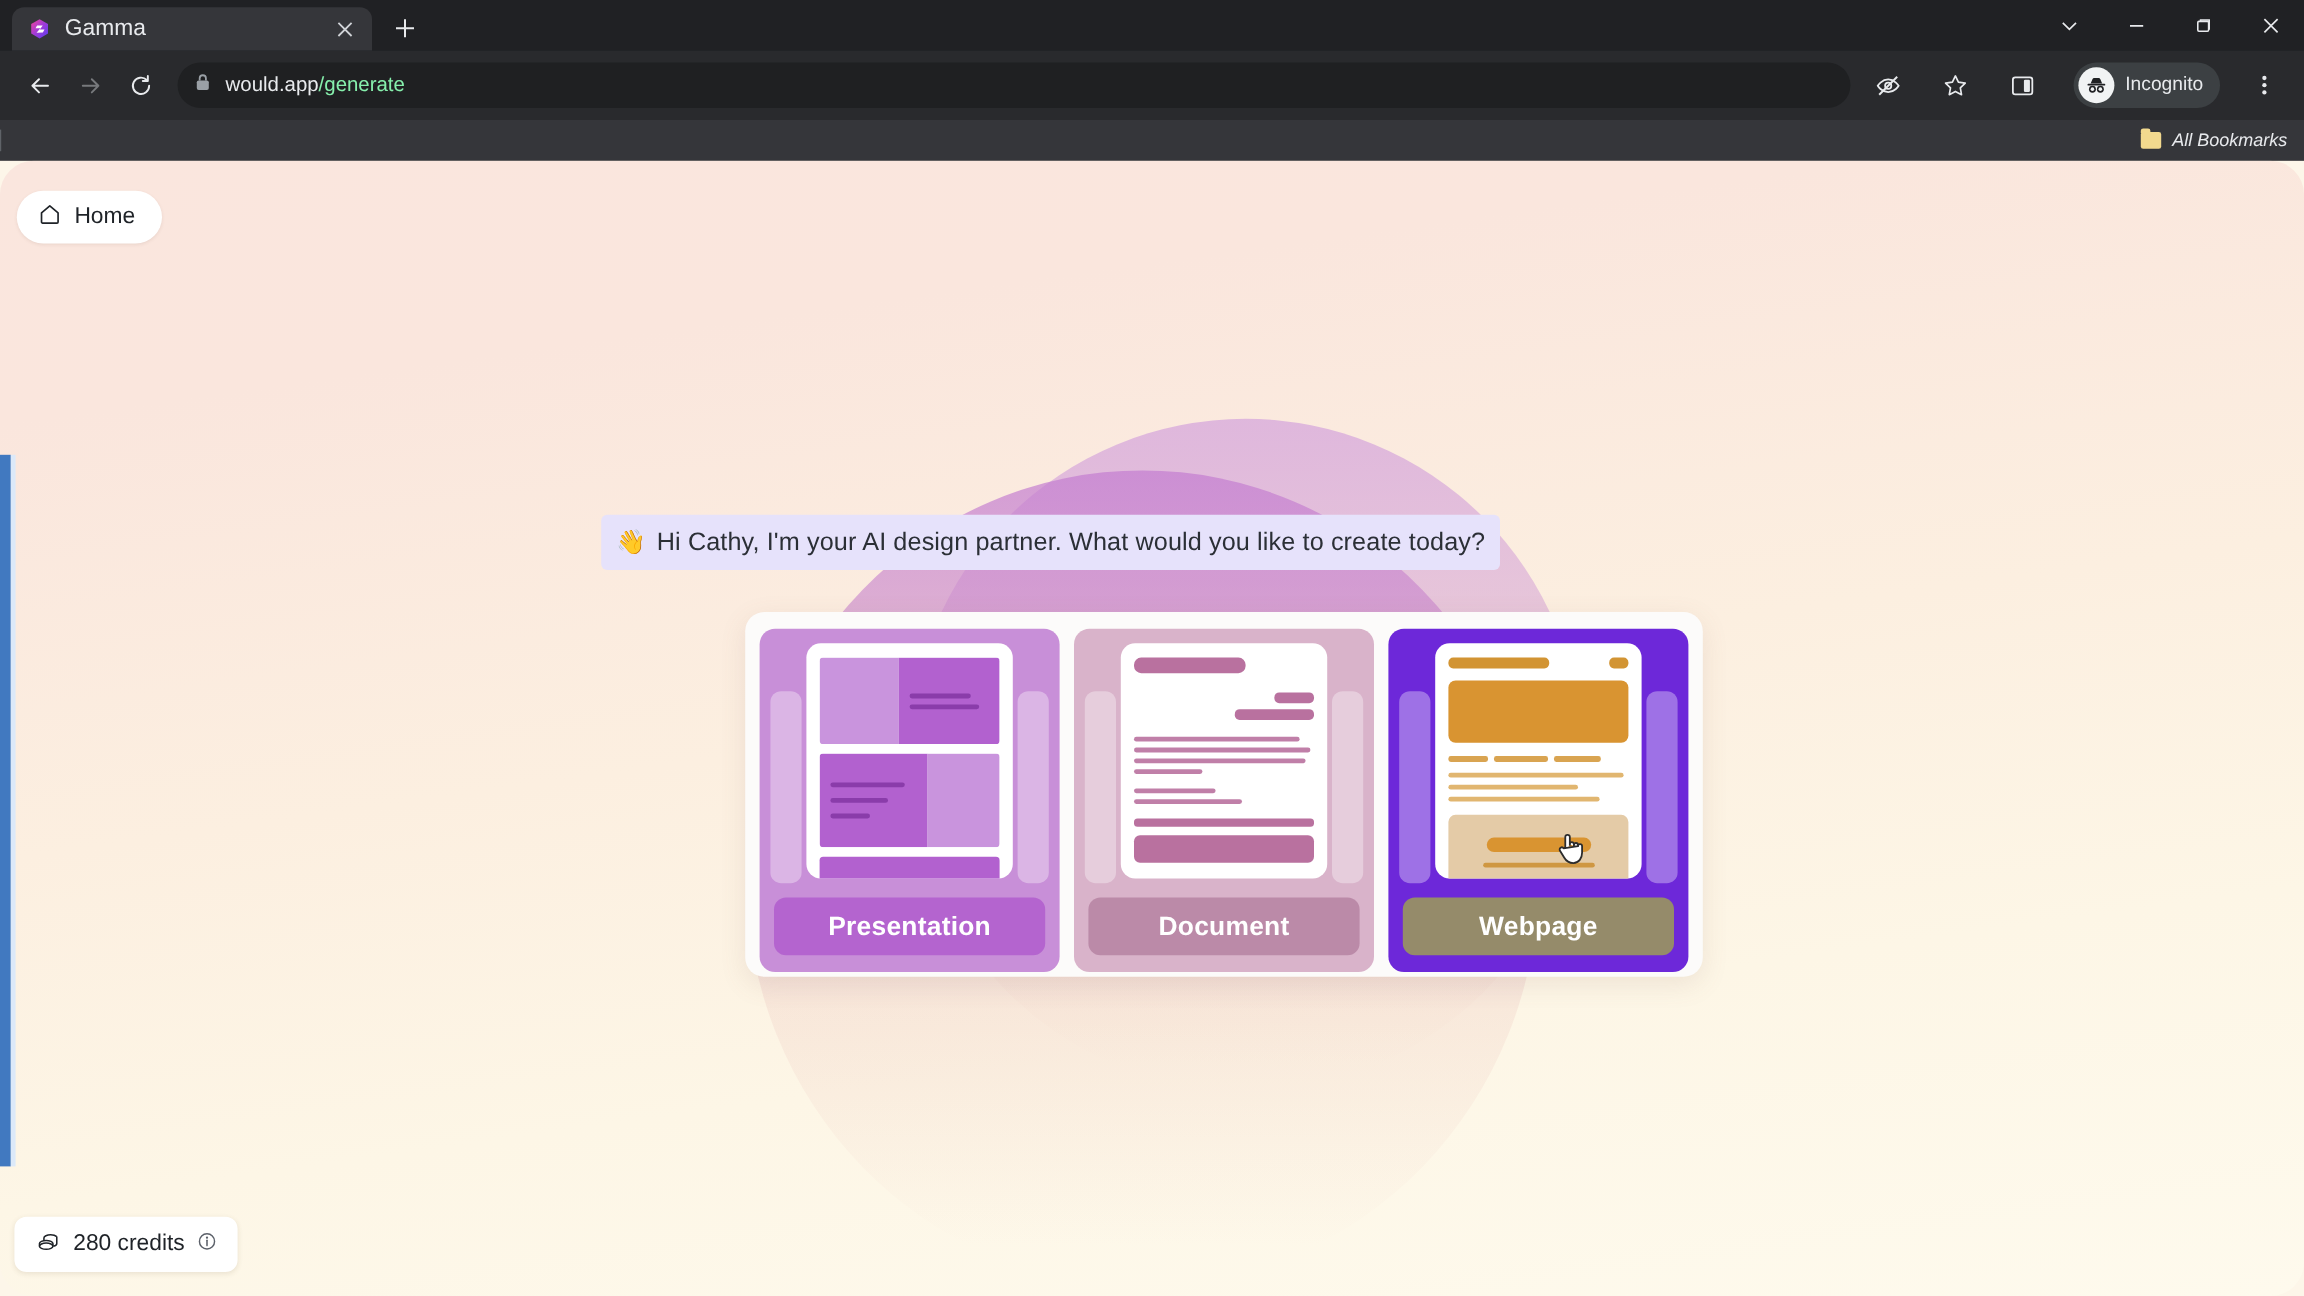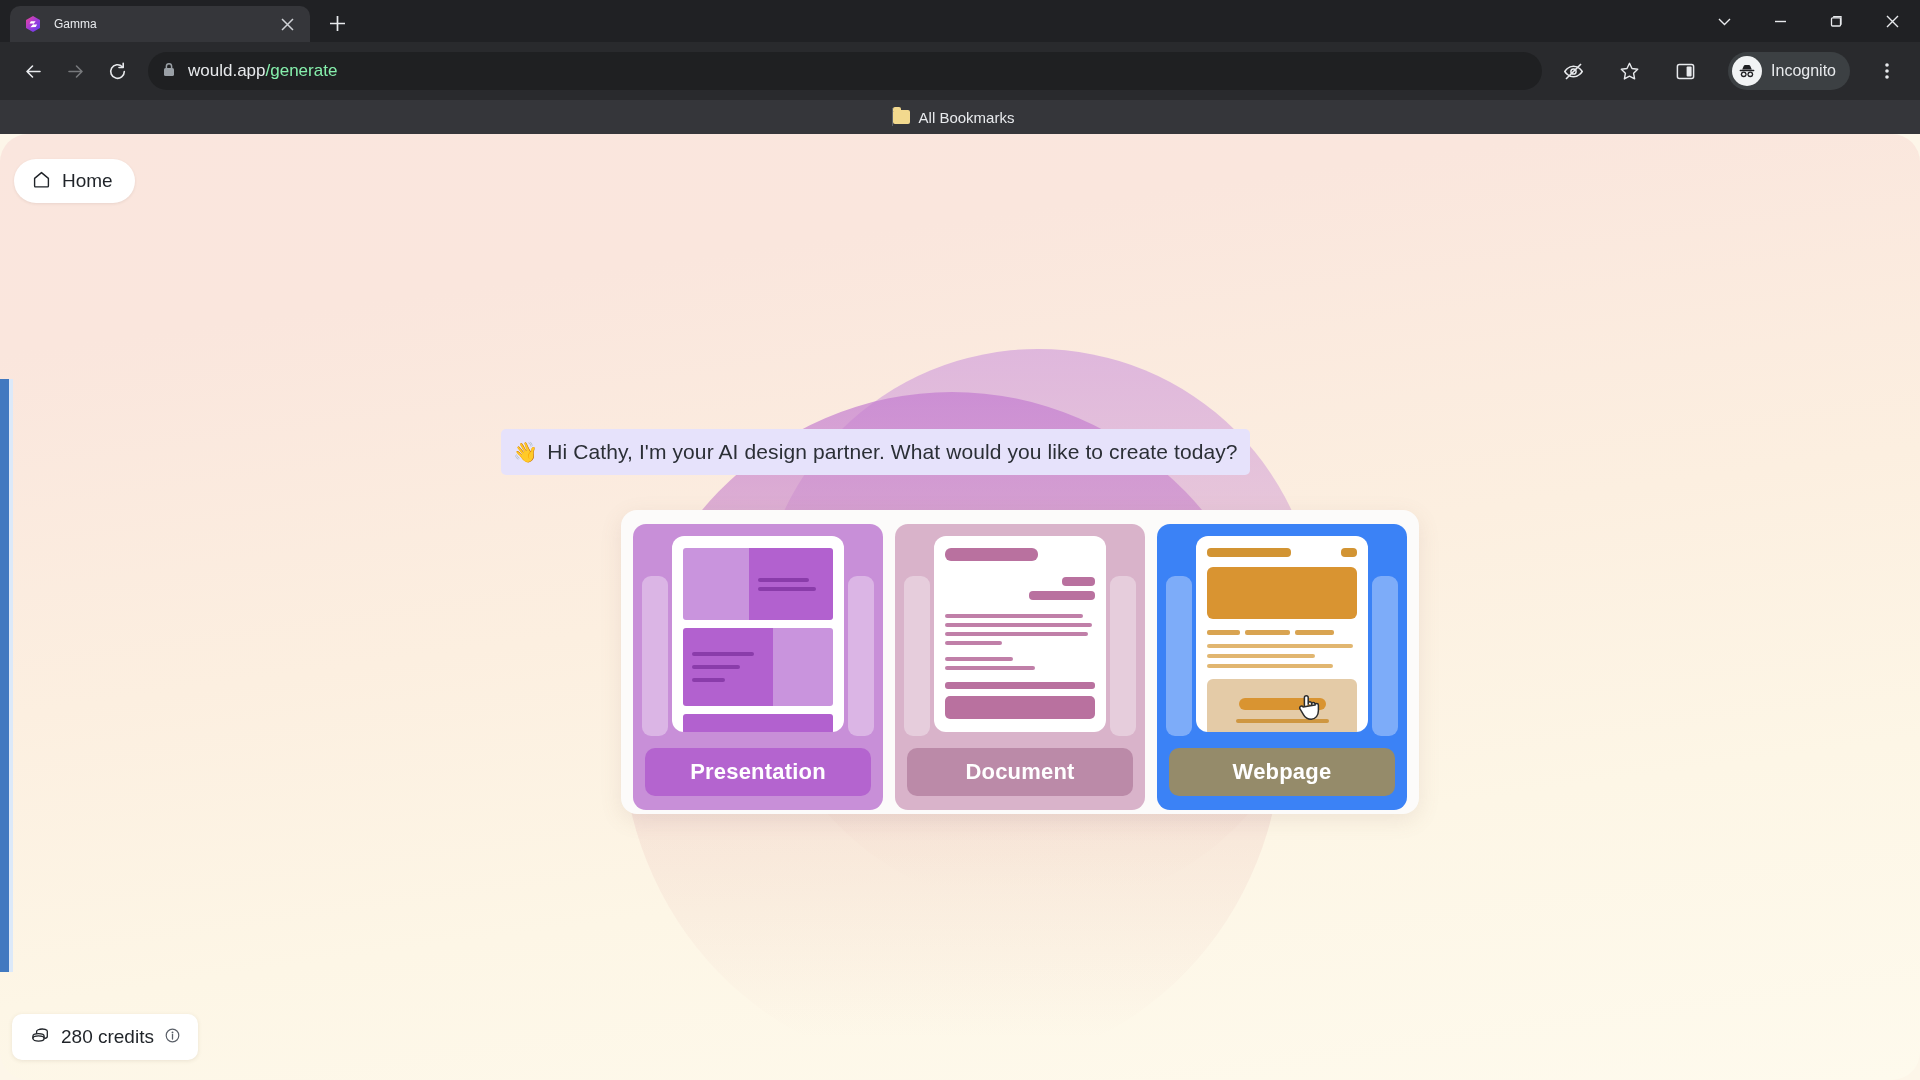--- a/index.html
+++ b/index.html
@@ -16,21 +16,21 @@
   .tabstrip {
     height: 42px; background: #202124; display: flex; align-items: flex-end;
     padding-left: 10px; position: relative; flex: none;
   }
   .tab {
     width: 300px; height: 36px; background: #35363a; border-radius: 10px 10px 0 0;
     display: flex; align-items: center; padding: 0 10px 0 14px; gap: 12px; position: relative;
   }
   .tab-favicon { width: 18px; height: 18px; flex: none; position: relative; }
   .tab-title {
-    flex: 1; color: #e8eaed; font-size: 12px; white-space: nowrap; overflow: hidden;
+    flex: 1; color: #e8eaed; font-size: 19px; white-space: nowrap; overflow: hidden;
     text-overflow: ellipsis;
   }
   .tab-close {
     width: 26px; height: 26px; border-radius: 50%; display: flex;
     align-items: center; justify-content: center; color: #cfd2d6; flex: none;
   }
   .newtab {
     width: 34px; height: 34px; margin-left: 10px; margin-bottom: 2px; border-radius: 50%;
     display: flex; align-items: center; justify-content: center; color: #e8eaed; font-size: 22px;
   }
@@ -67,21 +67,21 @@
     gap: 9px; padding: 0 14px 0 4px; margin-left: 6px;
   }
   .incognito-avatar {
     width: 30px; height: 30px; border-radius: 50%; background: #f1f3f4;
     display: flex; align-items: center; justify-content: center;
   }
   .incognito-label { color: #e8eaed; font-size: 16px; white-space: nowrap; }
 
   .bookmarkbar {
     height: 34px; background: #35363a; display: flex; align-items: center;
-    justify-content: center; padding-right: 14px; gap: 0; flex: none;
+    justify-content: space-between; padding-right: 14px; gap: 0; flex: none; font-style: italic;
   }
   .bm-sep { width: 1px; height: 18px; background: #5f6368; }
   .bm-item { display: flex; align-items: center; gap: 9px; color: #e8eaed; font-size: 15px; }
   .bm-folder {
     width: 17px; height: 14px; background: #f2d98e; border-radius: 2px; position: relative;
   }
   .bm-folder::before {
     content:""; position:absolute; left:0; top:-3px; width:8px; height:4px;
     background:#f2d98e; border-radius:2px 2px 0 0;
   }
@@ -170,21 +170,21 @@
   .doc-title { width: 62%; height: 13px; border-radius: 6px; background: #b9719f; margin-bottom: 16px; }
   .doc-right { display: flex; flex-direction: column; align-items: flex-end; gap: 5px; margin-bottom: 14px; }
   .doc-r1 { width: 22%; height: 9px; border-radius: 4px; background: #b9719f; }
   .doc-r2 { width: 44%; height: 9px; border-radius: 4px; background: #b9719f; }
   .doc-para { display: flex; flex-direction: column; gap: 5px; margin-bottom: 12px; }
   .doc-para .bar { background: #b9719f; opacity: .9; }
   .doc-foot1 { width: 100%; height: 7px; border-radius: 3px; background: #b9719f; margin-bottom: 7px; }
   .doc-foot2 { width: 100%; height: 23px; border-radius: 5px; background: #b9719f; }
 
   
-  .c-web { background: #3b82f6; }
+  .c-web { background: #6d28d9; }
   .c-web .cta { background: #958b6a; }
   .web-head { display: flex; justify-content: space-between; align-items: center; margin-bottom: 10px; }
   .web-logo { width: 56%; height: 9px; border-radius: 4px; background: #d29433; }
   .web-dot { width: 11%; height: 9px; border-radius: 4px; background: #d29433; }
   .web-hero { width: 100%; height: 52px; border-radius: 6px; background: #d99431; margin-bottom: 11px; }
   .web-h2 { display: flex; gap: 5px; margin-bottom: 9px; }
   .web-h2 .bar { height: 5px; background: #d29433; }
   .web-para { display: flex; flex-direction: column; gap: 6px; margin-bottom: 11px; }
   .web-para .bar { background: #dca957; height: 4px; }
   .web-panel {

